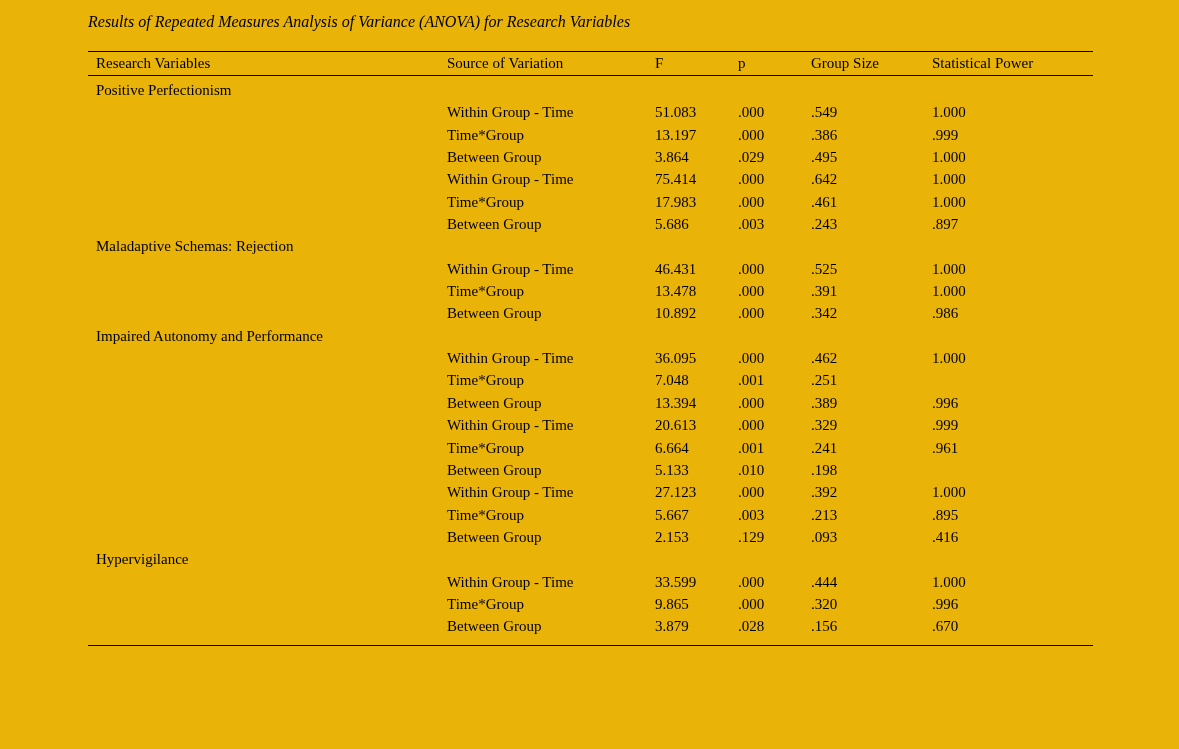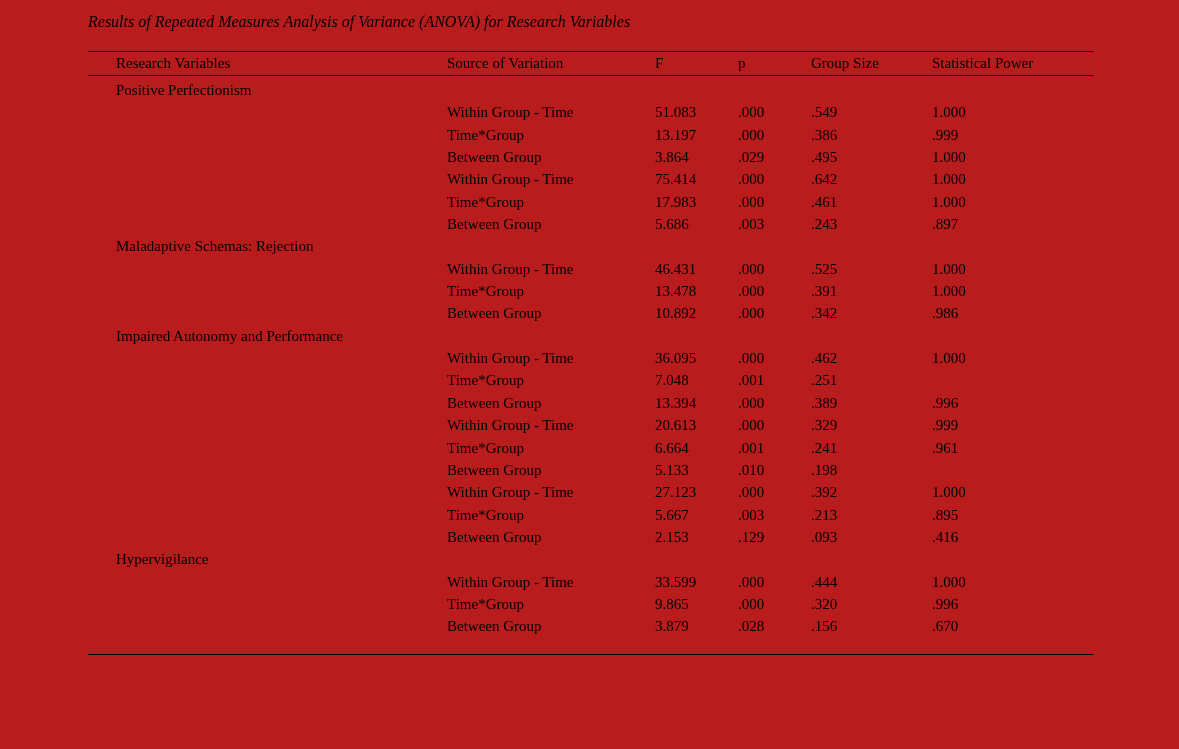--- a/index.html
+++ b/index.html
@@ -8,21 +8,21 @@
     height: 749px;
     background: #ffffff;
     font-family: "Liberation Serif", serif;
     color: #000000;
     overflow: hidden;
   }
   .page {
     position: relative;
     width: 1179px;
     height: 749px;
-    background: #b91c1c;
+    background: #eab308;
   }
   .doc-title {
     position: absolute;
     left: 88px;
     top: 13px;
     font-size: 16px;
     font-style: italic;
     font-weight: normal;
     color: #000000;
     white-space: nowrap;
@@ -49,29 +49,29 @@
   }
   .row {
     display: grid;
     grid-template-columns: 359px 208px 83px 73px 121px auto;
     height: 22.35px;
     align-items: center;
   }
   .table-body {
     padding-top: 3px;
     border-bottom: 1.5px solid #000000;
-    padding-bottom: 16px;
+    padding-bottom: 7px;
   }
   .cell {
     font-size: 15px;
     line-height: 22.35px;
     white-space: nowrap;
     overflow: hidden;
   }
-  .c1 { padding-left: 8px; margin-left: 20px; }
+  .c1 { padding-left: 8px; }
 </style>
 </head>
 <body>
 
 <div class="page">
   <div class="doc-title">Results of Repeated Measures Analysis of Variance (ANOVA) for Research Variables</div>
 
   <div class="anova-table">
     <div class="header-row">
       <div class="header-cell c1">Research Variables</div>

